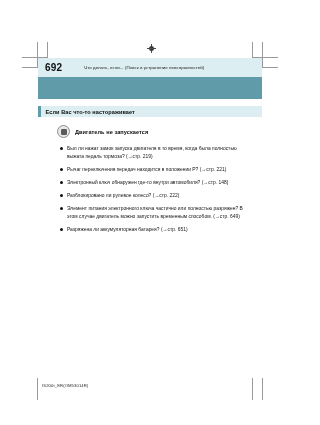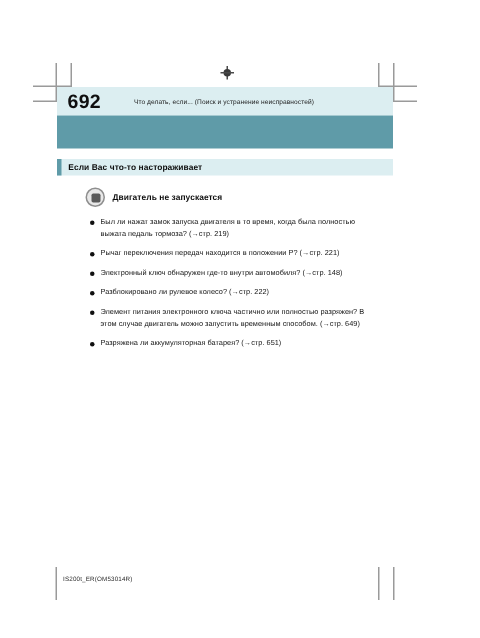--- a/index.html
+++ b/index.html
@@ -75,21 +75,21 @@
 
   
   .running-head {
     background: #dceef1;
     height: 19px;
     display: flex;
     align-items: center;
     padding-left: 7px;
   }
   .folio {
-    font-size: 13px;
+    font-size: 10px;
     font-weight: bold;
     color: #0f0f0f;
     letter-spacing: 0.2px;
   }
   .head-title {
     font-size: 4.4px;
     color: #1c1c1c;
     margin-left: 22px;
     letter-spacing: 0.05px;
   }

